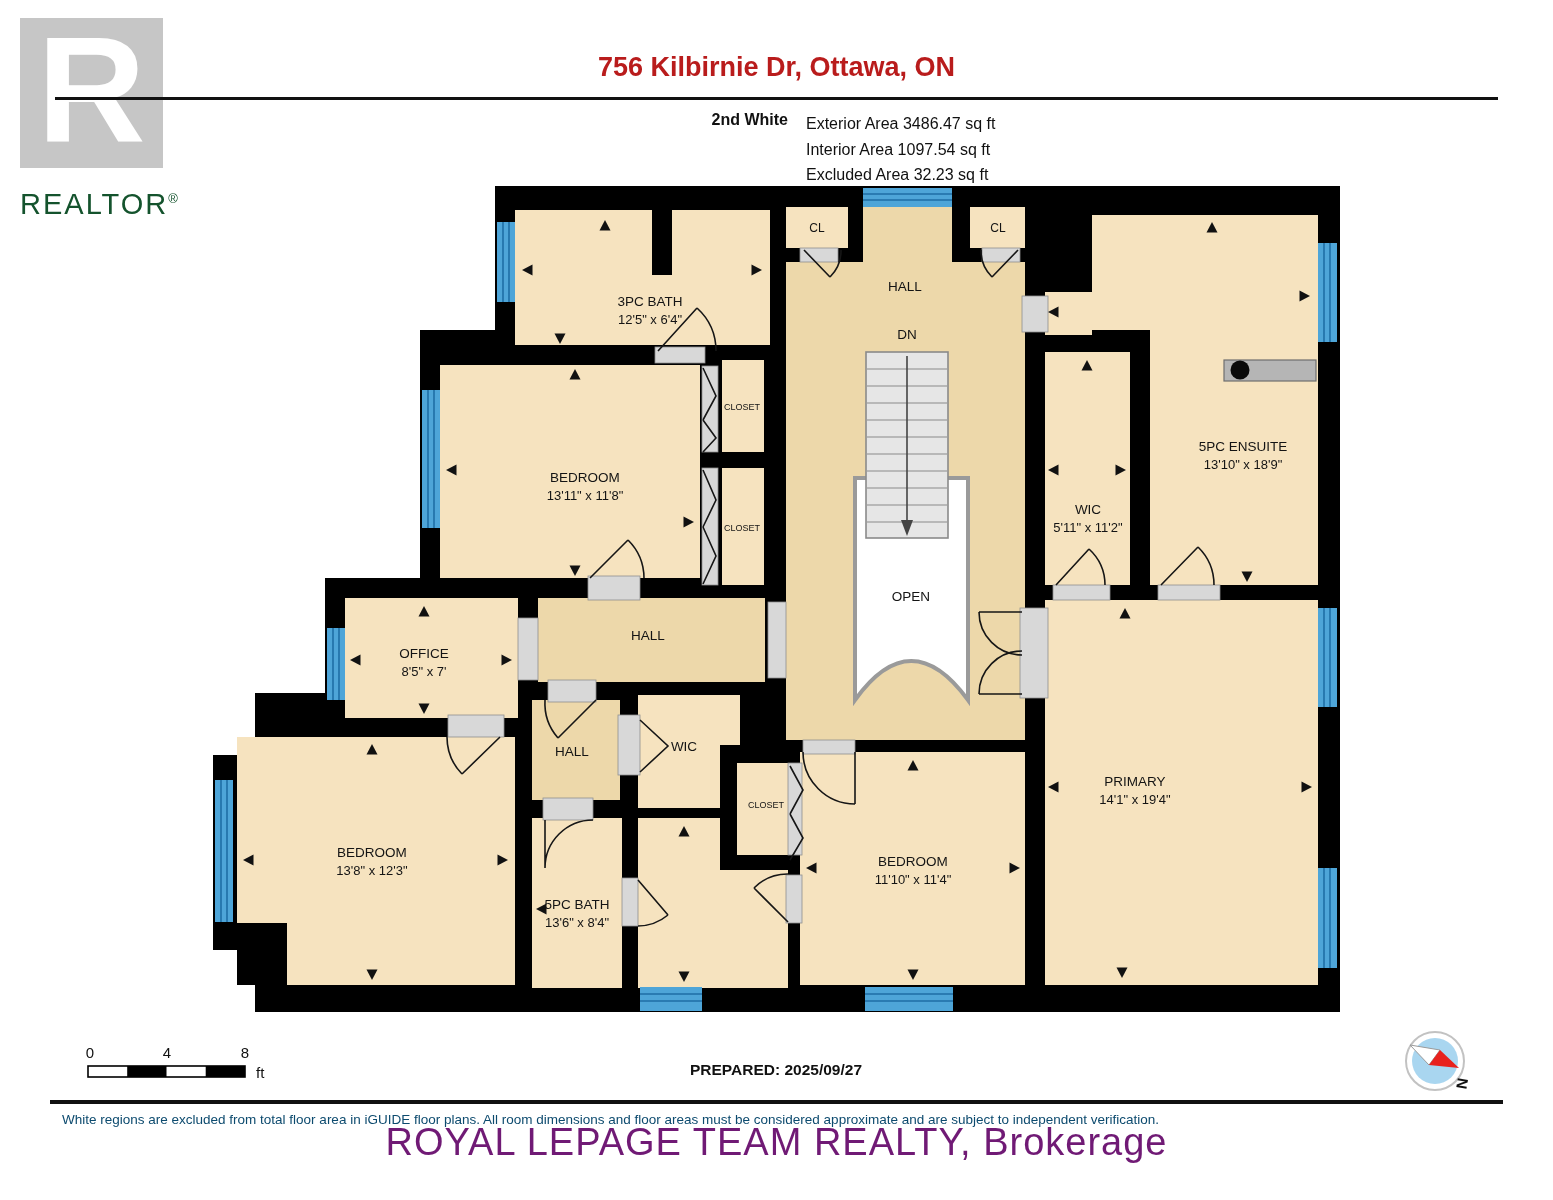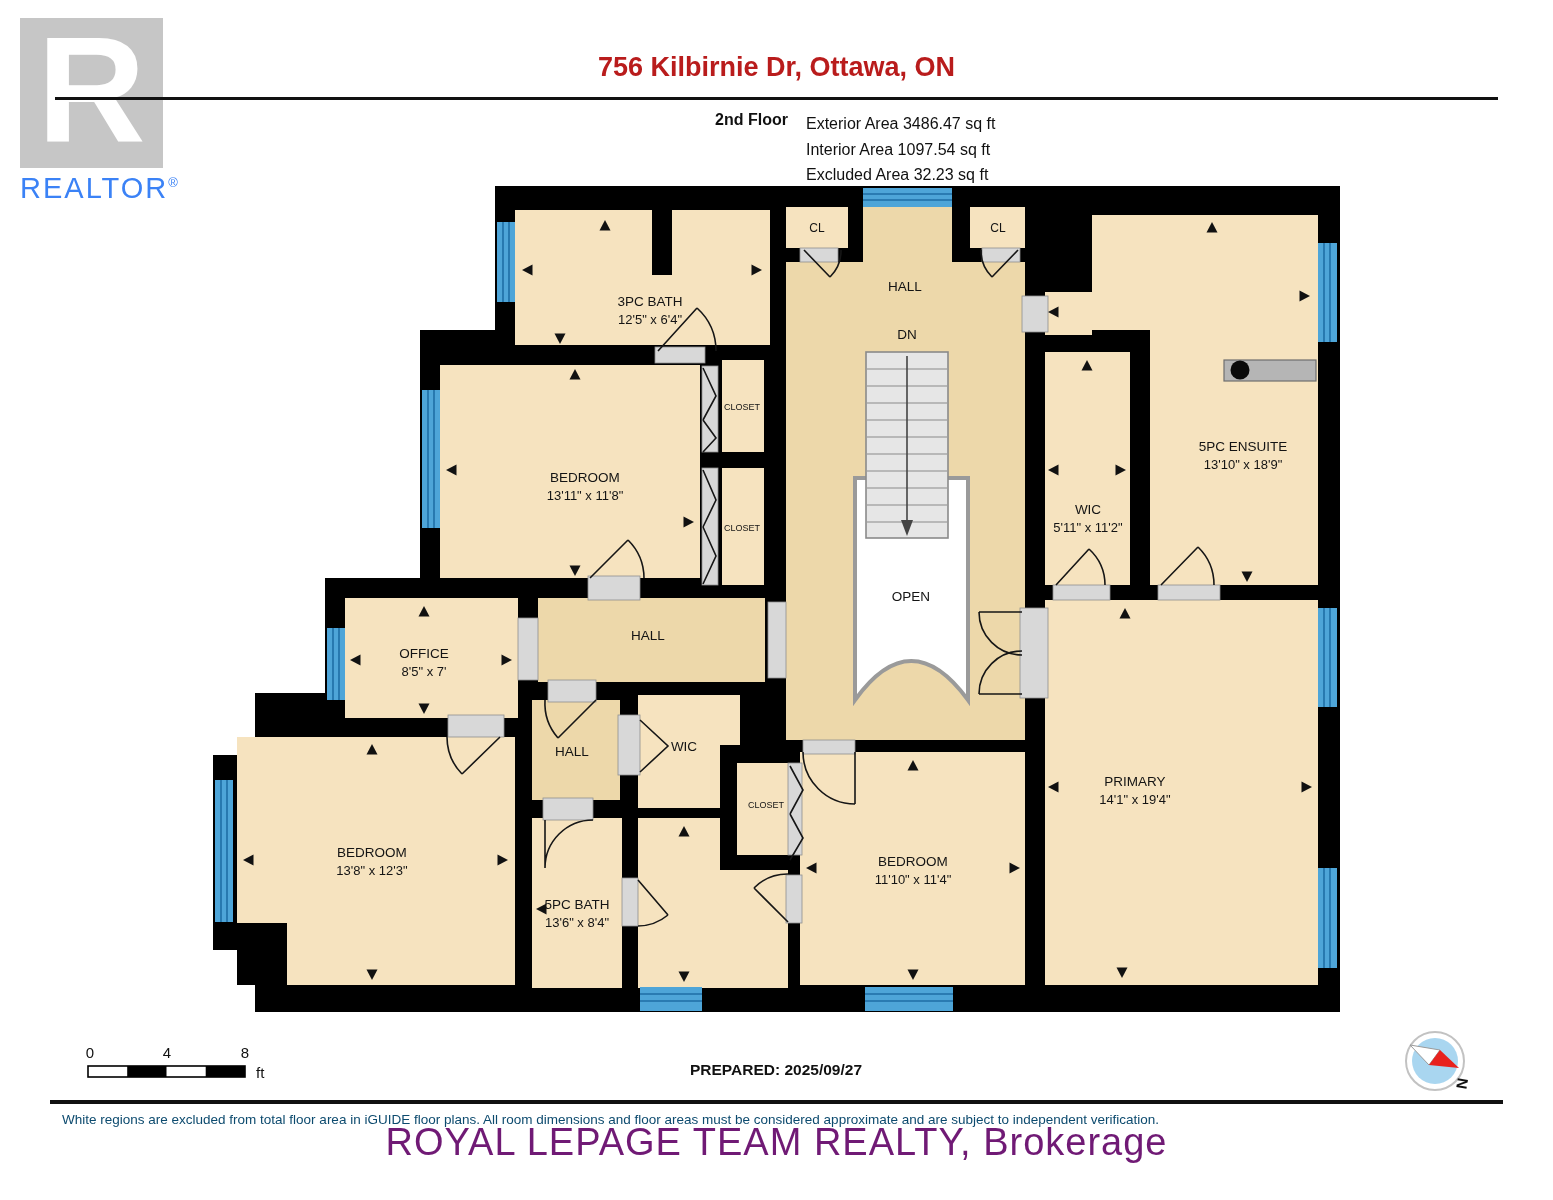--- a/index.html
+++ b/index.html
@@ -3,21 +3,21 @@
 <meta charset="utf-8">
 <style>
   html,body{margin:0;padding:0;background:#fff;}
   body{width:1553px;height:1200px;position:relative;overflow:hidden;
        font-family:"Liberation Sans",sans-serif;color:#111;}
   .abs{position:absolute;}
   
   #logo{left:20px;top:18px;width:150px;}
   #logo-square{width:143px;height:150px;background:#c6c6c6;display:flex;align-items:center;justify-content:center;}
   #logo-square span{color:#fff;font-size:150px;font-weight:bold;line-height:1;transform:translateY(-4px);}
-  #logo-word{margin-top:4px;font-size:29px;color:#3b82f6;letter-spacing:2px;white-space:nowrap;}
+  #logo-word{margin-top:20px;font-size:29px;color:#14532d;letter-spacing:2px;white-space:nowrap;}
   #logo-word sup{font-size:13px;}
   #page-title{left:0;top:52px;width:1553px;text-align:center;font-size:27px;font-weight:bold;color:#b91c1c;}
   #hdr-rule{left:55px;top:97px;width:1443px;height:3px;background:#111;}
   #floor-label{left:0;top:111px;width:788px;text-align:right;font-size:16px;font-weight:bold;}
   #area-lines{left:806px;top:111px;font-size:16px;line-height:25.5px;}
   
   #ftr-rule{left:50px;top:1100px;width:1453px;height:3.5px;background:#111;}
   #watermark{left:0;top:1121px;width:1553px;text-align:center;font-size:38px;color:#701a75;
              letter-spacing:1px;white-space:nowrap;}
   #disclaimer{left:62px;top:1112px;width:1440px;font-size:13.5px;color:#0c4a6e;}
@@ -34,21 +34,21 @@
 
 <div class="abs" id="logo">
   <div id="logo-square">
     <span>R</span>
   </div>
   <div id="logo-word"><span>REALTOR</span><sup>®</sup></div>
 </div>
 
 <div class="abs" id="page-title">756 Kilbirnie Dr, Ottawa, ON</div>
 <div class="abs" id="hdr-rule"></div>
-<div class="abs" id="floor-label">2nd Floor</div>
+<div class="abs" id="floor-label">2nd White</div>
 <div class="abs" id="area-lines">
   <div>Exterior Area 3486.47 sq ft</div>
   <div>Interior Area 1097.54 sq ft</div>
   <div>Excluded Area 32.23 sq ft</div>
 </div>
 
 <svg class="abs" style="left:0;top:0" width="1553" height="1200" viewBox="0 0 1553 1200">
   <defs>
     <path id="tri" d="M0,-6 L5.5,4.5 L-5.5,4.5 Z" fill="#111"></path>
   </defs>

